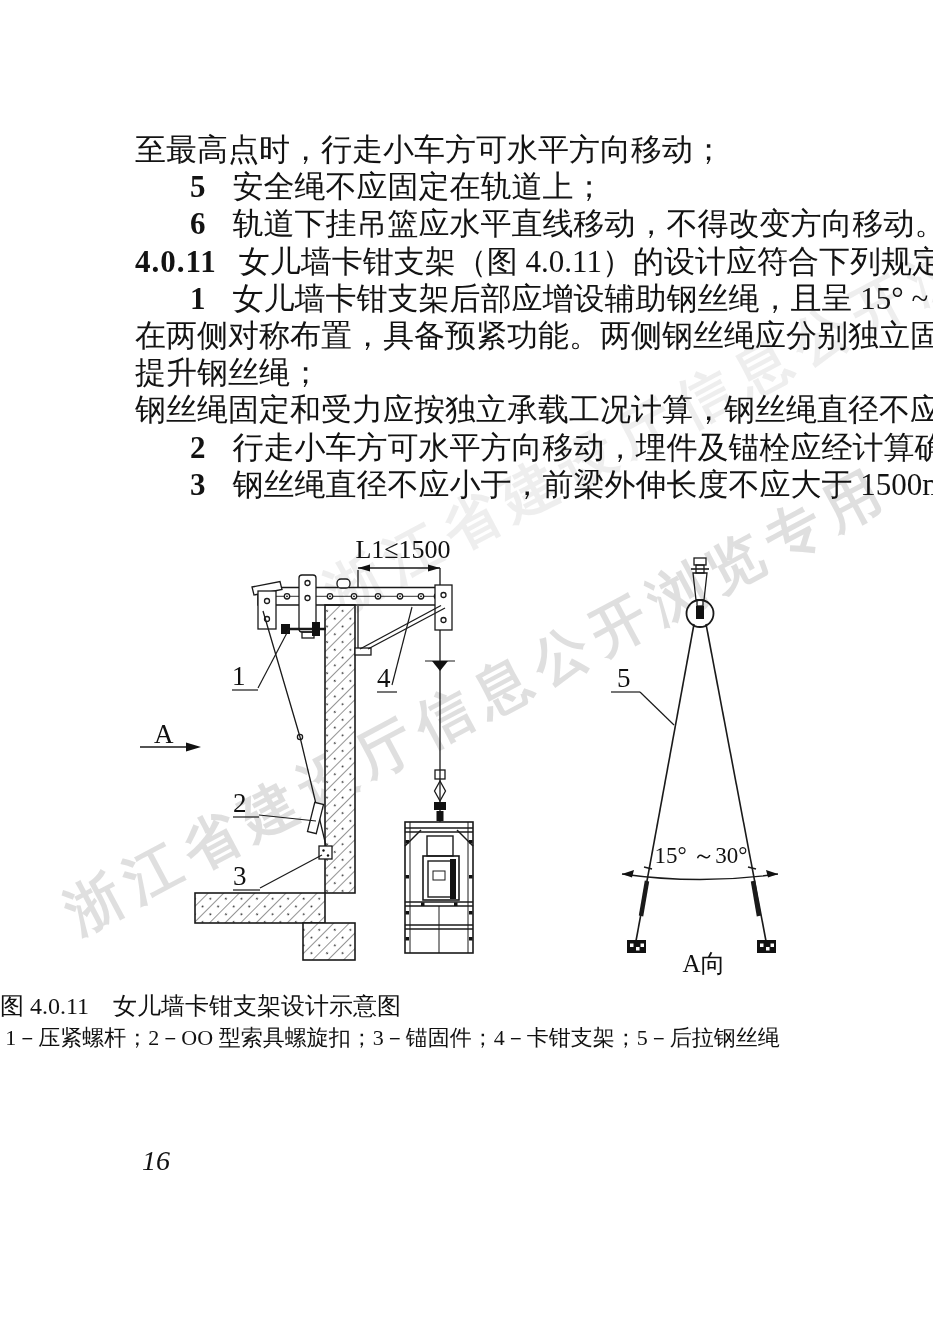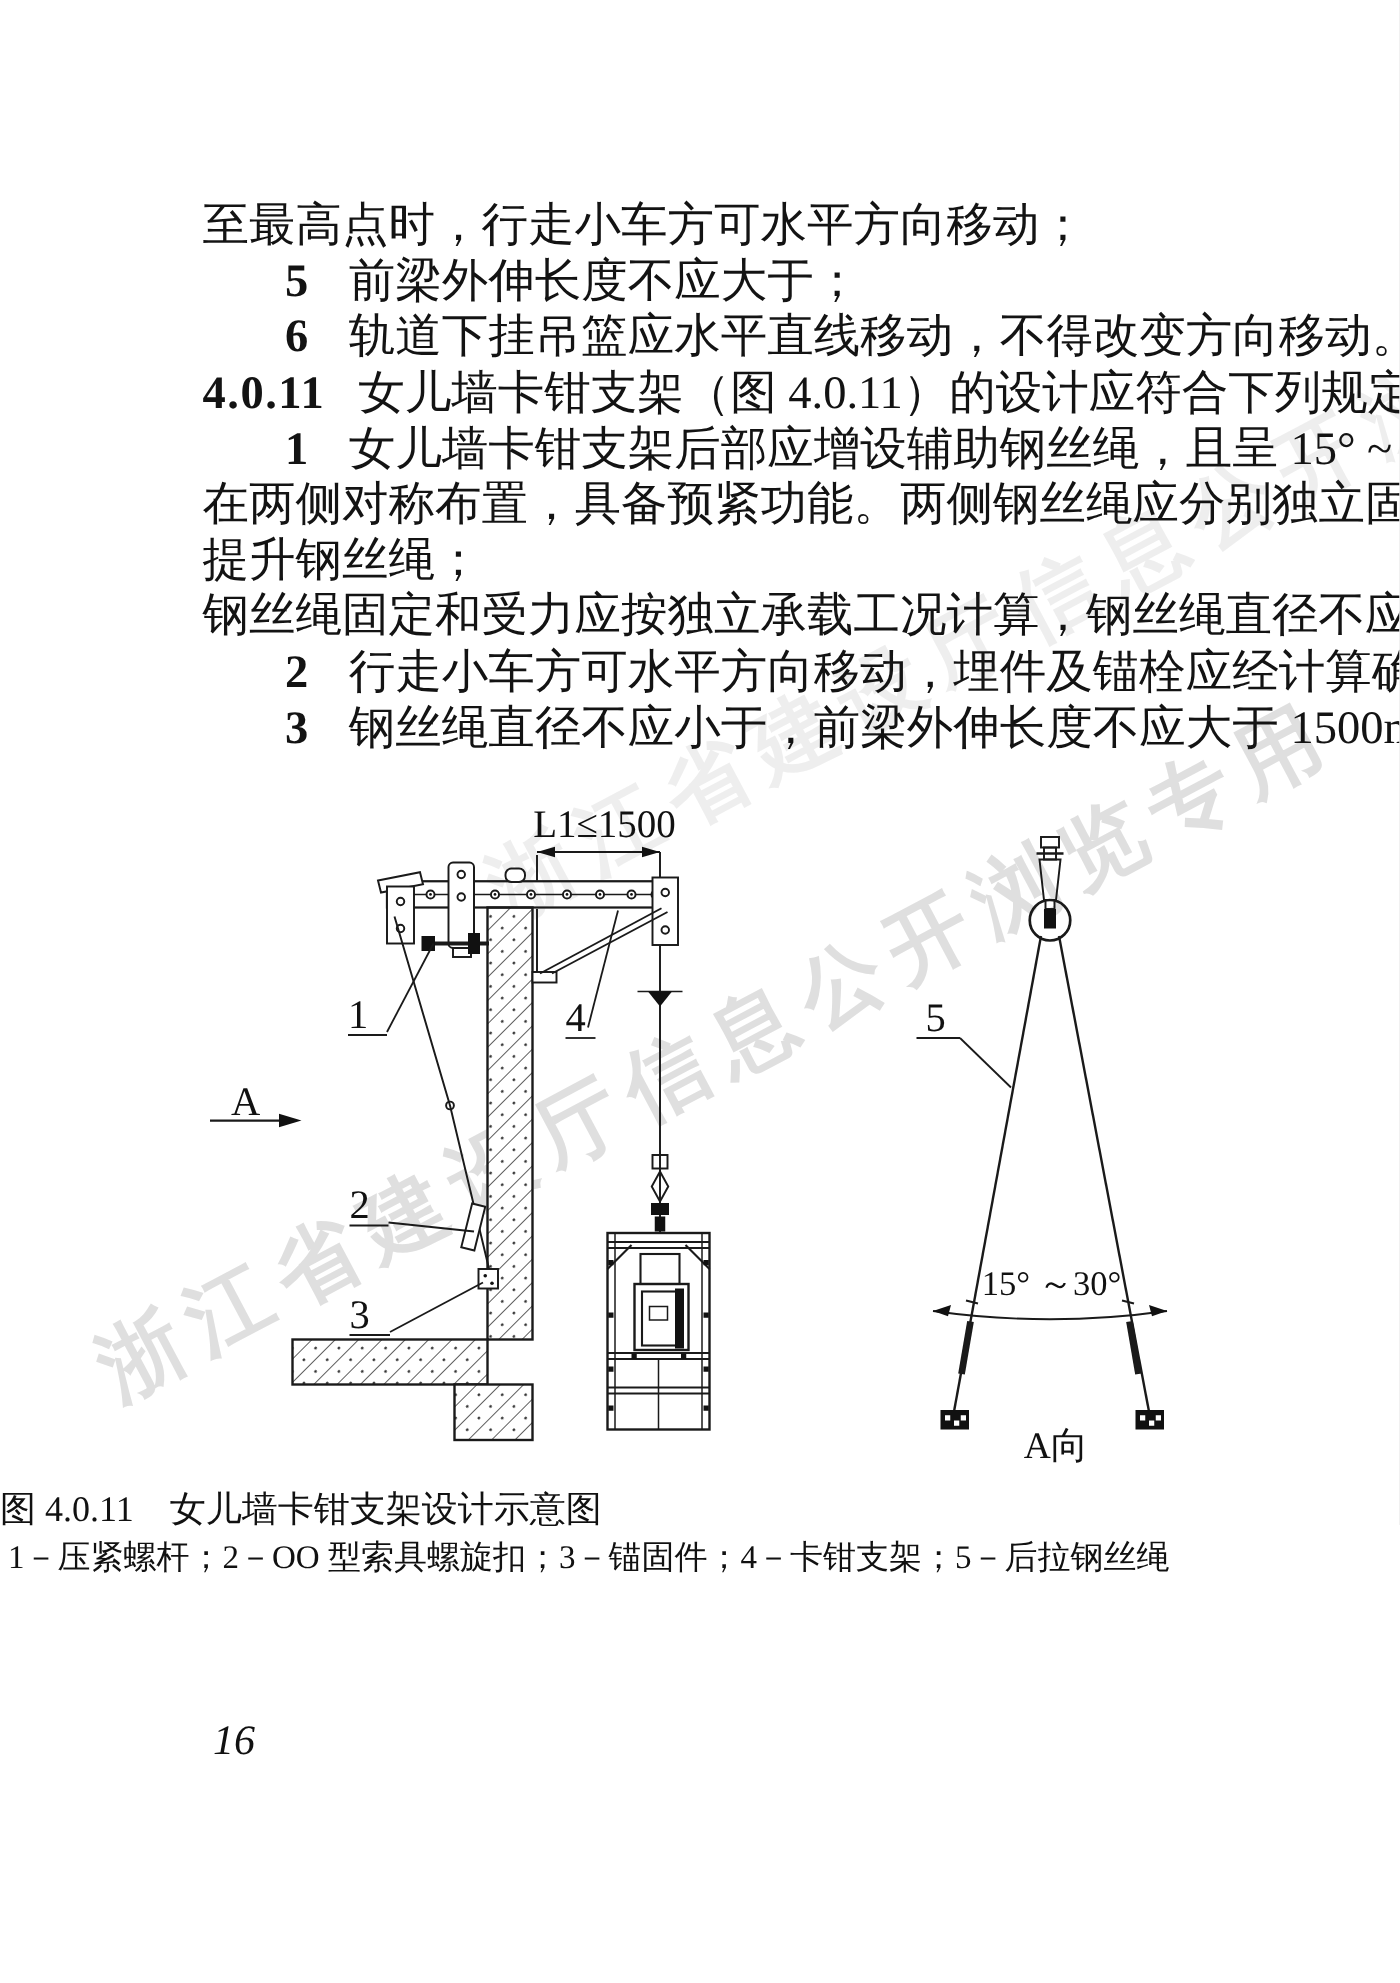--- a/index.html
+++ b/index.html
@@ -47,21 +47,21 @@
 </head>
 <body>
 
 <div class="page">
 
   <div class="wm wm1">浙江省建设厅信息公开浏览专用</div>
   <div class="wm wm2">浙江省建设厅信息公开浏览专用</div>
 
   <div class="bodytext">
     <div class="bline"><span>至最高点时，行走小车方可水平方向移动；</span></div>
-    <div class="bline indent"><span class="bnum">5</span><span>前梁外伸长度不应大于；</span></div>
+    <div class="bline indent"><span class="bnum">5</span><span>安全绳不应固定在轨道上；</span></div>
     <div class="bline indent"><span class="bnum">6</span><span>轨道下挂吊篮应水平直线移动，不得改变方向移动。</span></div>
     <div class="bline"><span class="bnum clause">4.0.11</span><span>女儿墙卡钳支架（图 4.0.11）的设计应符合下列规定：</span></div>
     <div class="bline indent"><span class="bnum">1</span><span>女儿墙卡钳支架后部应增设辅助钢丝绳，且呈 15° ~ 30°</span></div>
     <div class="bline"><span>在两侧对称布置，具备预紧功能。两侧钢丝绳应分别独立固定；</span></div>
     <div class="bline"><span>提升钢丝绳；</span></div>
     <div class="bline"><span>钢丝绳固定和受力应按独立承载工况计算，钢丝绳直径不应小于</span></div>
     <div class="bline indent"><span class="bnum">2</span><span>行走小车方可水平方向移动，埋件及锚栓应经计算确</span></div>
     <div class="bline indent"><span class="bnum">3</span><span>钢丝绳直径不应小于，前梁外伸长度不应大于 1500mm。</span></div>
   </div>
 

